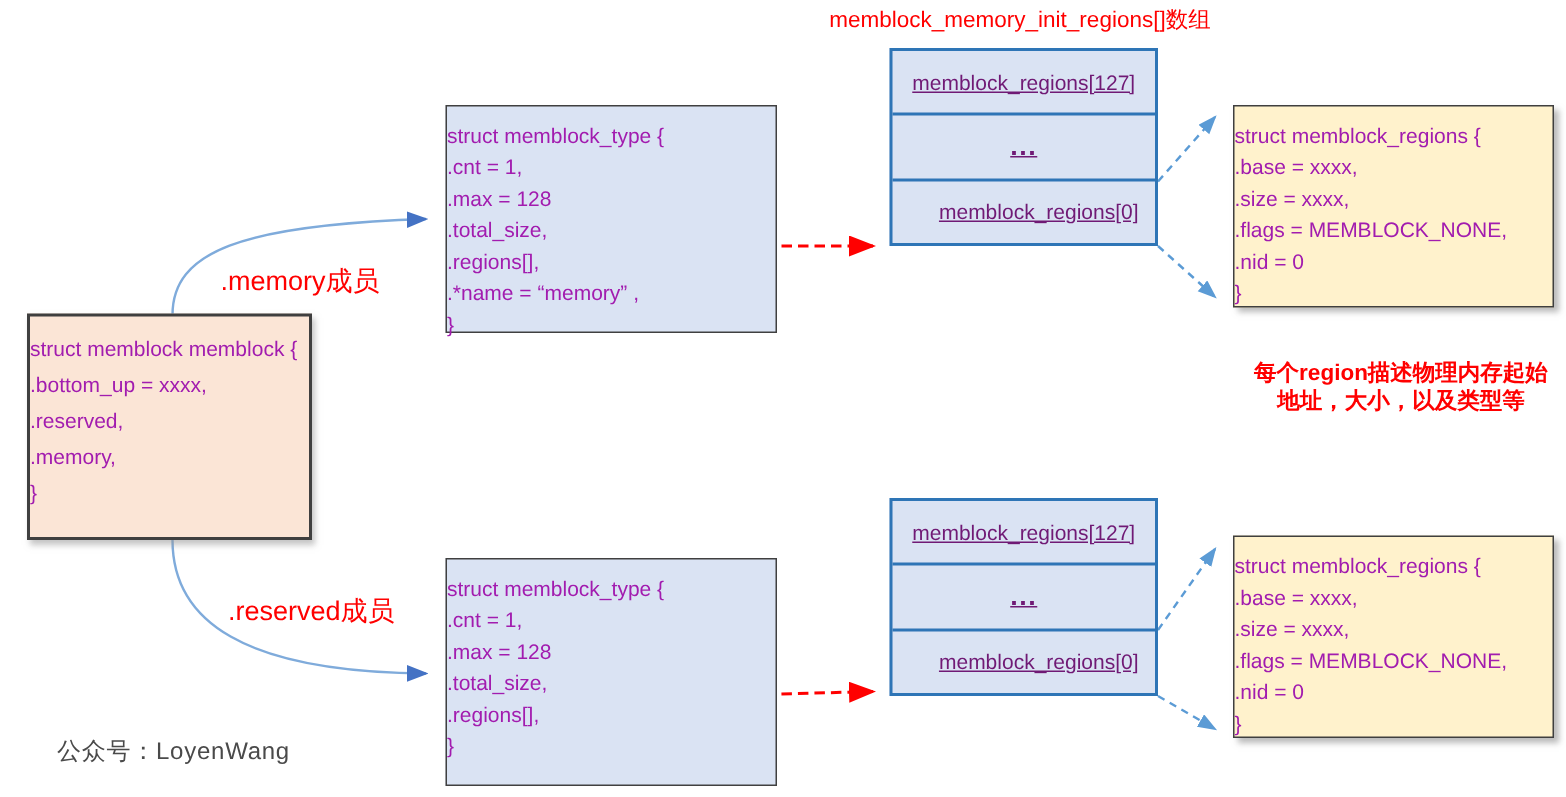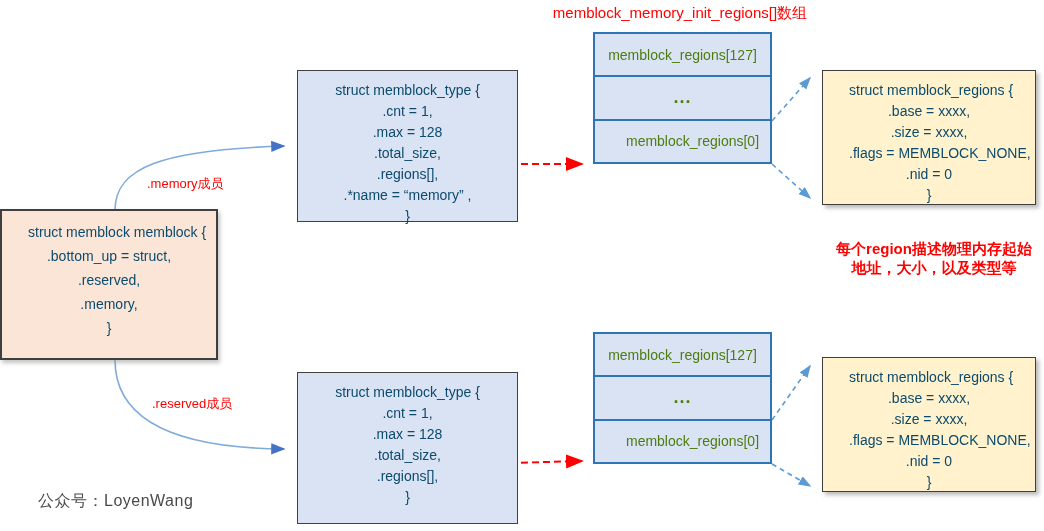--- a/index.html
+++ b/index.html
@@ -6,26 +6,25 @@
   #canvas{
     position:relative;
     width:1044px;height:531px;
     background:#ffffff;
     font-family:"Liberation Sans","DejaVu Sans",sans-serif;
     overflow:hidden;
   }
   .abs{position:absolute;}
   .codebox{
     font-size:14px;
-    color:#0c4a6e;
+    color:#a21caf;
     line-height:21px;
-    padding:9px 26px;
+    padding:9px 0;
     box-sizing:border-box;
     white-space:nowrap;
-    text-align:center;
   }
   .box-orange{
     background:#fbe5d6;
     border:2px solid #3f3f3f;
     box-shadow:2px 3px 4px rgba(150,150,150,0.55);
     line-height:24px;
   }
   .box-blue{
     background:#dae3f3;
     border:1.5px solid #404040;
@@ -43,34 +42,35 @@
     box-sizing:border-box;
     display:flex;
     flex-direction:column;
   }
   .stack .cell{
     flex:1;
     display:flex;
     align-items:center;
     justify-content:center;
     font-size:14px;
-    color:#4d7c0f;
+    color:#701a75;
     border-bottom:2px solid #2e75b6;
+    text-decoration:underline;
   }
   .stack .cell:last-child{border-bottom:none;padding-left:20px;}
   .stack .cell.dots{font-size:18px;font-weight:bold;letter-spacing:1px;}
   .red-title{
     color:#ff0000;
     font-size:15px;
     text-align:center;
     white-space:nowrap;
   }
   .red-label{
     color:#ff0000;
-    font-size:13px;
+    font-size:18px;
     white-space:nowrap;
   }
   .red-note{
     color:#ff0000;
     font-size:15px;
     font-weight:bold;
     text-align:center;
     line-height:19px;
     white-space:nowrap;
   }
@@ -105,23 +105,23 @@
     <path d="M400,164 L582,164" fill="none" stroke="#ff0000" stroke-width="2" stroke-dasharray="7 4" marker-end="url(#headRed)"></path>
     <path d="M400,466 L582,461" fill="none" stroke="#ff0000" stroke-width="2" stroke-dasharray="7 4" marker-end="url(#headRed)"></path>
 
     <path d="M772,121 L810,78" fill="none" stroke="#5b9bd5" stroke-width="1.6" stroke-dasharray="5 4" marker-end="url(#headBlueSm)"></path>
     <path d="M772,164 L810,198" fill="none" stroke="#5b9bd5" stroke-width="1.6" stroke-dasharray="5 4" marker-end="url(#headBlueSm)"></path>
 
     <path d="M772,420 L810,366" fill="none" stroke="#5b9bd5" stroke-width="1.6" stroke-dasharray="5 4" marker-end="url(#headBlueSm)"></path>
     <path d="M772,464 L810,486" fill="none" stroke="#5b9bd5" stroke-width="1.6" stroke-dasharray="5 4" marker-end="url(#headBlueSm)"></path>
   </svg>
 
-  <div class="abs codebox box-orange" style="left:0;top:209px;width:218px;height:151px;">
+  <div class="abs codebox box-orange" style="left:18px;top:209px;width:190px;height:151px;">
     <div>struct memblock memblock {</div>
-    <div>.bottom_up  = struct,</div>
+    <div>.bottom_up  = xxxx,</div>
     <div>.reserved,</div>
     <div>.memory,</div>
     <div>}</div>
   </div>
 
   <div class="abs codebox box-blue" style="left:297px;top:70px;width:221px;height:152px;">
     <div>struct memblock_type  {</div>
     <div>.cnt = 1,</div>
     <div>.max = 128</div>
     <div>.total_size,</div>

